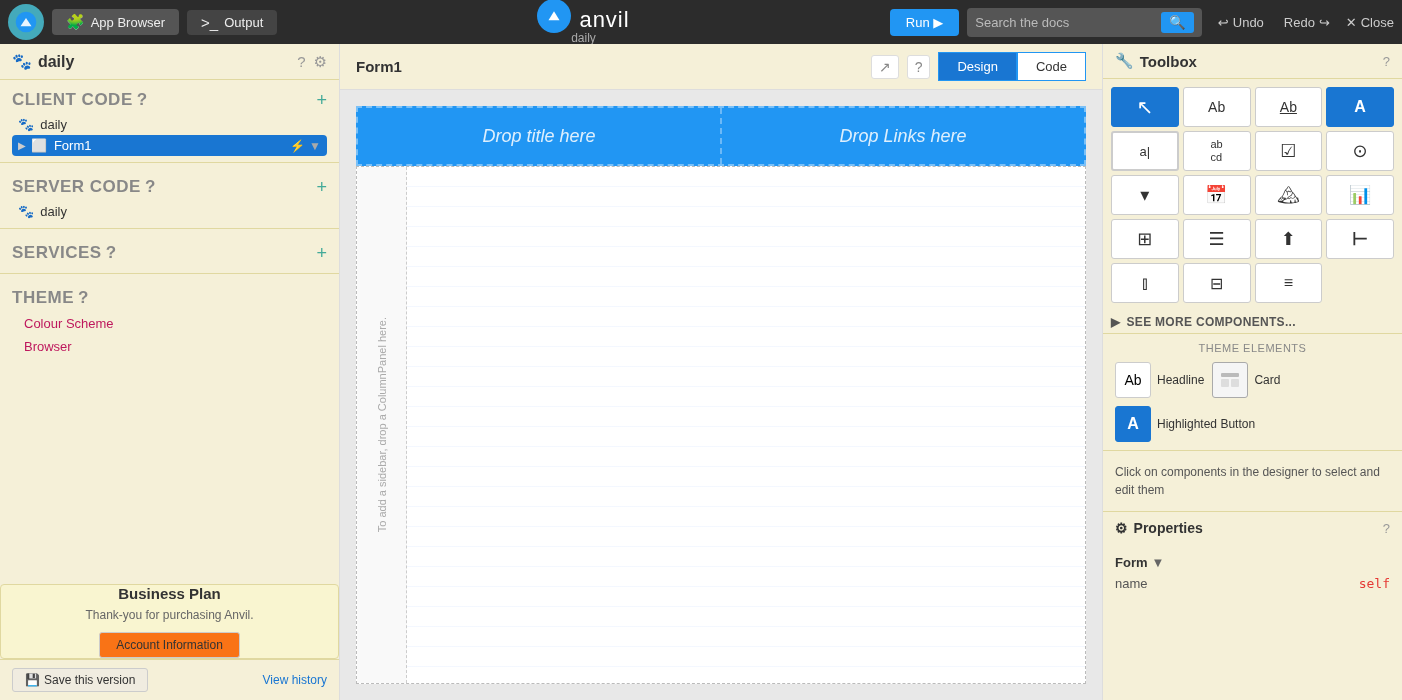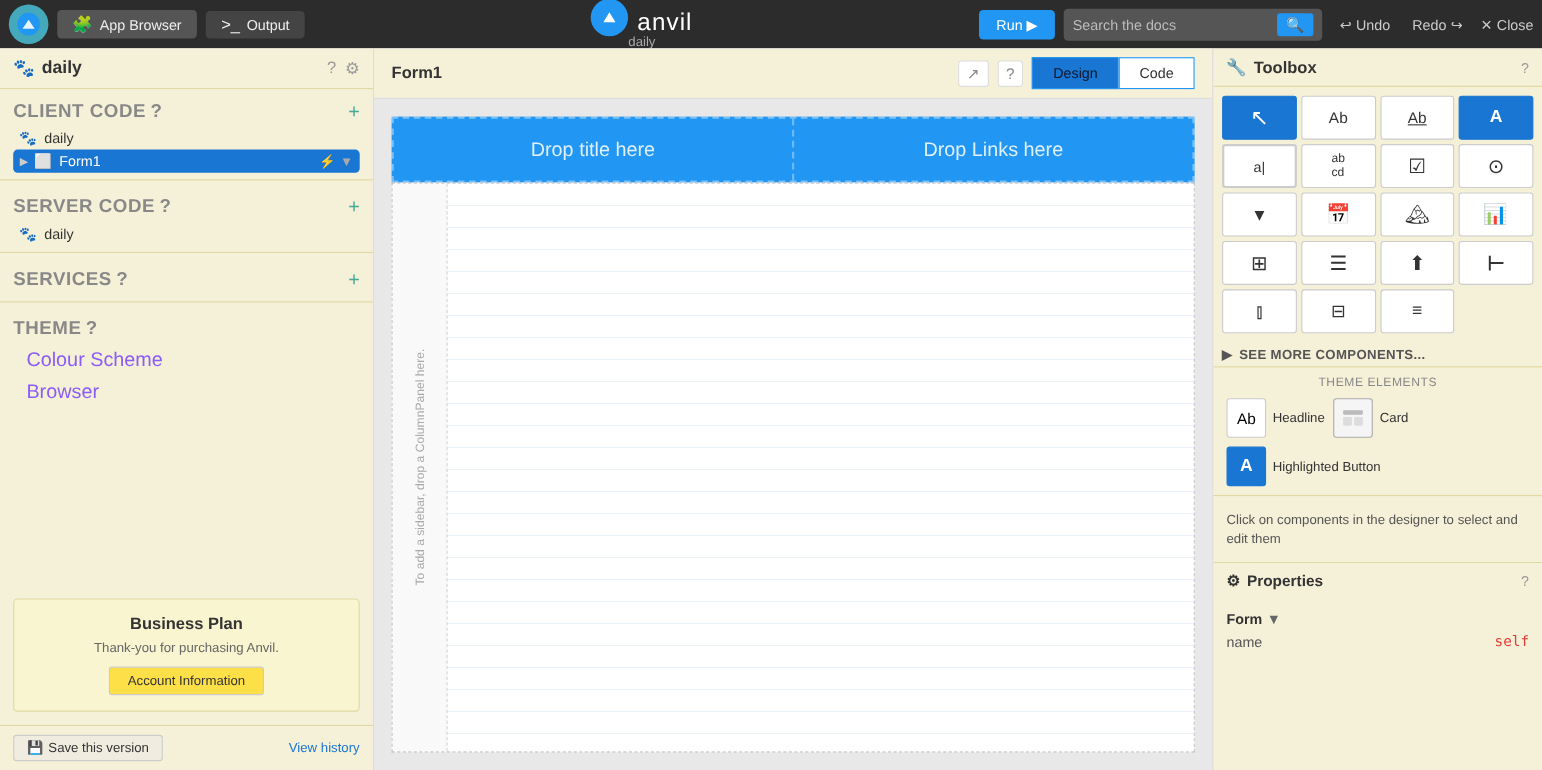--- a/index.html
+++ b/index.html
@@ -42,49 +42,49 @@
     .left-section { padding:6px 12px 2px 12px; }
     .section-header { display:flex; align-items:center; justify-content:space-between; padding:4px 0; }
     .section-title { font-size:17px; font-weight:700; color:#888; letter-spacing:0.5px; display:flex; align-items:flex-end; gap:4px; }
     .add-btn { color:#4a9; font-size:18px; cursor:pointer; font-weight:400; line-height:1; }
 
     .tree-item { display:flex; align-items:center; gap:6px; padding:3px 6px; cursor:pointer; border-radius:3px; color:#333; }
     .tree-item.selected { background:#1976D2; color:#fff; border-radius:4px; }
     .tree-item .item-label { font-size:13px; flex:1; }
     .tree-item .item-actions { display:flex; gap:4px; }
 
-    .nav-link { padding:4px 12px; cursor:pointer; color:#8b5cf6; font-size:18px; }
+    .nav-link { padding:4px 12px; cursor:pointer; color:#be185d; font-size:13px; }
 
     .divider { border:none; border-top:1px solid #e0d8a0; margin:4px 0; }
 
     
-    .biz-plan { background:#f9f5d0; border:1px solid #e0d8a0; border-radius:4px; margin:12px; padding:14px; text-align:center; }
+    .biz-plan { background:#f9f5d0; border:1px solid #e0d8a0; border-radius:4px; margin:0; text-align:center; }
     .biz-plan-title { font-size:15px; font-weight:700; color:#333; margin-bottom:6px; }
     .biz-plan-text { font-size:12px; color:#666; margin-bottom:10px; }
-    .biz-plan-btn { background:#fde047; border:1px solid #ccc; padding:5px 16px; border-radius:3px; cursor:pointer; font-size:12px; color:#333; }
+    .biz-plan-btn { background:#f97316; border:1px solid #ccc; padding:5px 16px; border-radius:3px; cursor:pointer; font-size:12px; color:#333; }
 
     .left-footer { display:flex; align-items:center; justify-content:space-between; padding:8px 12px; border-top:1px solid #e0d8a0; }
     .save-btn { display:flex; align-items:center; gap:4px; background:#f0ece0; border:1px solid #ccc; padding:4px 12px; border-radius:3px; cursor:pointer; font-size:12px; color:#333; }
     .view-history { color:#1976D2; font-size:12px; cursor:pointer; }
 
     
     #center-panel { flex:1; background:#e8e8e8; display:flex; flex-direction:column; overflow:hidden; }
     .form-header { display:flex; align-items:center; justify-content:space-between; padding:8px 16px; background:#f5f0d8; border-bottom:1px solid #ddd; }
     .form-title { font-size:15px; font-weight:600; color:#333; }
     .form-header-right { display:flex; align-items:center; gap:8px; }
     .design-code-tabs { display:flex; }
     .design-tab { padding:6px 18px; cursor:pointer; font-size:13px; border:1px solid #2196F3; }
-    .design-tab.active { background:#1976D2; color:#0f172a; }
+    .design-tab.active { background:#1976D2; color:#ffffff; }
     .design-tab:not(.active) { background:#fff; color:#333; }
     .form-icon-btn { cursor:pointer; color:#888; font-size:14px; background:#fff; border:1px solid #ddd; border-radius:3px; padding:3px 7px; }
 
     .form-canvas { flex:1; overflow:auto; padding:16px; display:flex; flex-direction:column; gap:0; }
 
     
-    .drop-title-bar { display:flex; background:#2196F3; min-height:60px; border:2px dashed rgba(255,255,255,0.4); }
+    .drop-title-bar { display:flex; background:#2196F3; min-height:60px; border:2px dashed rgba(255,255,255,0.4);font-style:italic; }
     .drop-title { flex:1; display:flex; align-items:center; justify-content:center; color:#fff; font-size:18px; font-weight:400; opacity:0.85; border-right:2px dashed rgba(255,255,255,0.4); }
     .drop-links { flex:1; display:flex; align-items:center; justify-content:center; color:#fff; font-size:18px; font-weight:400; opacity:0.85; }
 
     .form-body { display:flex; flex:1; background:#fff; border:1px dashed #bbb; min-height:400px; }
     .sidebar-placeholder { width:50px; min-height:300px; border-right:1px dashed #ccc; display:flex; align-items:center; justify-content:center; background:#f9f9f9; }
     .sidebar-placeholder span { writing-mode:vertical-rl; text-orientation:mixed; font-size:11px; color:#aaa; transform:rotate(180deg); white-space:nowrap; }
     .form-content-area { flex:1; background: repeating-linear-gradient(#fff 0px, #fff 19px, #e8f0ff 20px); min-height:400px; }
 
     
     #right-panel { width: 300px; min-width:300px; background:#f5f0d8; border-left:1px solid #ddd; display:flex; flex-direction:column; overflow:hidden; }

